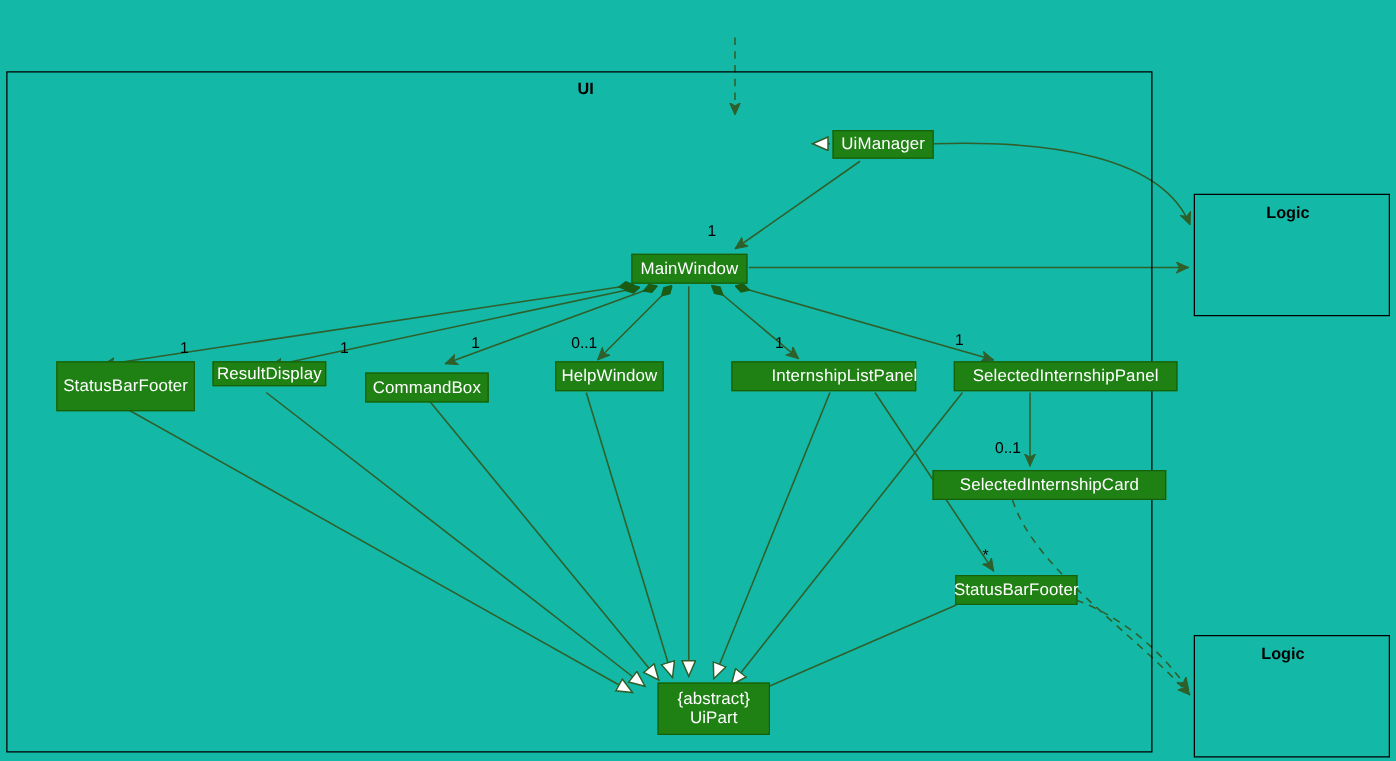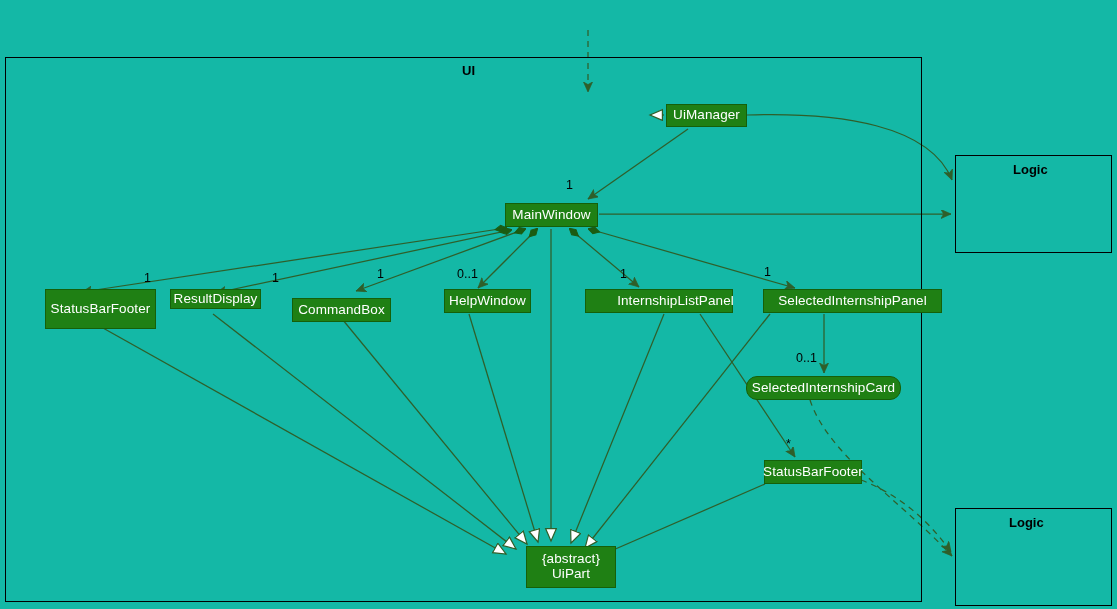--- a/index.html
+++ b/index.html
@@ -158,21 +158,21 @@
   </div>
 
   <div class="cls" id="cls-7" style="left: 585px; top: 289px; width: 148px; height: 24px; padding-left: 33px;">
     <span class="l1">InternshipListPanel</span>
   </div>
 
   <div class="cls" id="cls-8" style="left: 748px; top: 289px; width: 179px; height: 24px; margin-left: 15px;">
     <span class="l1">SelectedInternshipPanel</span>
   </div>
 
-  <div class="cls" id="cls-9" style="left: 746px; top: 376px; width: 155px; height: 24px; border-radius: 11px;">
+  <div class="cls" id="cls-9" style="left: 746px; top: 376px; width: 187px; height: 24px;">
     <span class="l1">SelectedInternshipCard</span>
   </div>
 
   <div class="cls" id="cls-10" style="left: 764px; top: 460px; width: 98px; height: 24px;">
     <span class="l1">StatusBarFooter</span>
   </div>
 
   <div class="cls" id="cls-11" style="left: 526px; top: 546px; width: 90px; height: 42px;">
     <span class="l1">{abstract}</span>
     <span class="l2">UiPart</span>

